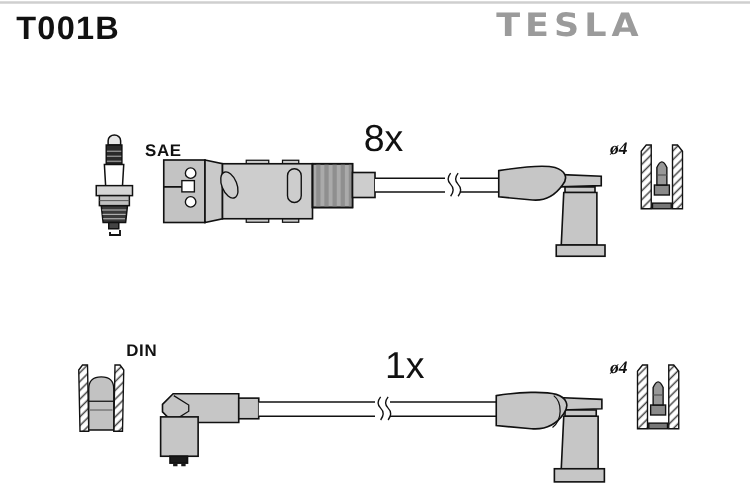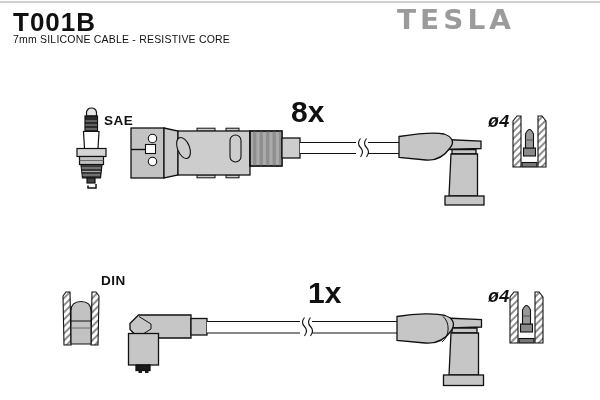--- a/index.html
+++ b/index.html
@@ -15,39 +15,38 @@
   .lbl{position:absolute;line-height:1;white-space:nowrap;}
   .part-number{left:13px;top:9px;font-size:26px;font-weight:bold;letter-spacing:1px;}
   .description{left:13px;top:34px;font-size:10.5px;letter-spacing:0.2px;}
   .brand{
     left:397px;top:8px;font-size:28px;font-weight:800;
     color:#9b9b9b;letter-spacing:4px;
     font-family:"DejaVu Sans", sans-serif;
     transform:scaleY(0.92);transform-origin:left top;
   }
   .std{font-size:13.5px;font-weight:bold;letter-spacing:0.5px;}
-  .sae{left:104px;top:114px;}
+  .sae{left:116px;top:114px;}
   .din{left:101px;top:274px;}
-  .qty{font-size:30px;font-weight:700;}
+  .qty{font-size:30px;font-weight:400;}
   .qty-top{left:291px;top:97px;}
   .qty-bottom{left:308px;top:278px;}
-  .dia{font-size:18px;font-weight:bold;font-style:italic;font-family:Liberation Mono, monospace;}
+  .dia{font-size:14px;font-weight:bold;font-style:italic;font-family:Liberation Serif, serif;}
   .dia-top{left:488px;top:113px;}
   .dia-bottom{left:488px;top:288px;}
   svg{position:absolute;left:0;top:0;}
 </style>
 </head>
 <body>
 
 <div class="page">
 
   <div class="top-border"></div>
 
   <div class="lbl part-number">T001B</div>
-  <div class="lbl description">7mm SILICONE CABLE - RESISTIVE CORE</div>
   <div class="lbl brand">TESLA</div>
 
   <div class="lbl std sae">SAE</div>
   <div class="lbl qty qty-top">8x</div>
   <div class="lbl dia dia-top">ø4</div>
   <div class="lbl std din">DIN</div>
   <div class="lbl qty qty-bottom">1x</div>
   <div class="lbl dia dia-bottom">ø4</div>
 
   <svg width="600" height="400" viewBox="0 0 600 400">

